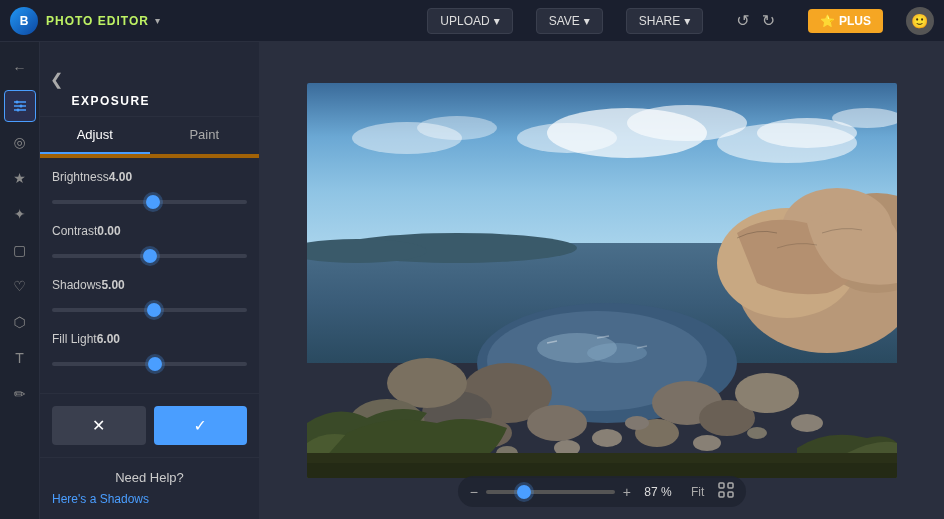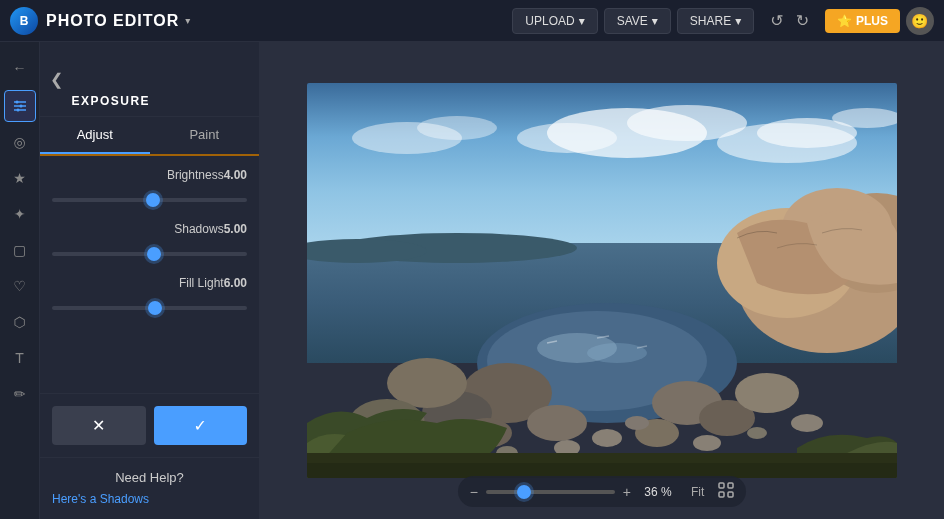--- a/index.html
+++ b/index.html
@@ -31,36 +31,36 @@
       background: linear-gradient(135deg, #2196F3, #0d47a1);
       display: flex;
       align-items: center;
       justify-content: center;
       font-size: 12px;
       font-weight: bold;
       color: white;
       margin-right: 8px;
     }
     .header-app-name {
-      font-size: 16px;
+      font-size: 12px;
       font-weight: 600;
-      color: #ffffff;
+      color: #bef264;
       letter-spacing: 1px;
       text-transform: uppercase;
       margin-right: 6px;
     }
     .header-dropdown-arrow {
       color: #aaa;
       font-size: 10px;
       margin-right: auto;
     }
     .header-actions {
       display: flex;
       align-items: center;
-      gap: 6px;
+      gap: 23px;
     }
     .header-btn {
       background: #2a2f3e;
       border: 1px solid #3a3f4e;
       color: #ddd;
       padding: 5px 12px;
       border-radius: 4px;
       font-size: 12px;
       cursor: pointer;
       display: flex;
@@ -171,21 +171,21 @@
     .panel-title {
       font-size: 12px;
       font-weight: 600;
       letter-spacing: 1.5px;
       color: #fff;
       text-transform: uppercase;
       margin-top: 44px;
     }
     .panel-tabs {
       display: flex;
-      border-bottom: 2px solid #a16207;
+      border-bottom: 4px solid #a16207;
     }
     .panel-tab {
       flex: 1;
       text-align: center;
       padding: 10px 0;
       font-size: 13px;
       color: #aaa;
       cursor: pointer;
       border-bottom: 2px solid transparent;
     }
@@ -198,21 +198,21 @@
       padding: 12px;
       overflow-y: auto;
     }
 
     
     .slider-group {
       margin-bottom: 16px;
     }
     .slider-header {
       display: flex;
-      justify-content: flex-end;
+      justify-content: flex-start;
       align-items: center;
       margin-bottom: 6px;
     }
     .slider-label {
       font-size: 12px;
       color: #ccc;
     }
     .slider-value {
       font-size: 12px;
       color: #ccc;
@@ -441,20 +441,27 @@
     <div class="panel-content">
 
       <div class="slider-group">
         <div class="slider-header">
           <span class="slider-label">Brightness</span>
           <span class="slider-value">4.00</span>
         </div>
         <input type="range" min="-100" max="100" value="4" style="accent-color: rgb(74, 158, 255);">
       </div>
 
+      <div class="slider-group">
+        <div class="slider-header">
+          <span class="slider-label">Contrast</span>
+          <span class="slider-value">0.00</span>
+        </div>
+        <input type="range" min="-100" max="100" value="0" style="accent-color: rgb(74, 158, 255);">
+      </div>
 
 
       <div class="slider-group">
         <div class="slider-header">
           <span class="slider-label">Shadows</span>
           <span class="slider-value">5.00</span>
         </div>
         <input type="range" min="-100" max="100" value="5" style="accent-color: rgb(74, 158, 255);">
       </div>
 
@@ -578,21 +585,21 @@
         <line x1="240" y1="260" x2="250" y2="258" stroke="rgba(255,255,255,0.4)" stroke-width="1.5"></line>
         <line x1="290" y1="255" x2="302" y2="253" stroke="rgba(255,255,255,0.35)" stroke-width="1.5"></line>
         <line x1="330" y1="265" x2="340" y2="263" stroke="rgba(255,255,255,0.3)" stroke-width="1.5"></line>
       </svg>
     </div>
 
     <div class="zoom-bar">
       <span class="zoom-icon">−</span>
       <input type="range" class="zoom-slider" min="10" max="200" value="62" style="accent-color: rgb(74, 158, 255);">
       <span class="zoom-icon">+</span>
-      <span class="zoom-value">36 %</span>
+      <span class="zoom-value">87 %</span>
       <button class="zoom-fit-btn">
         <span>Fit</span>
       </button>
       <button class="zoom-expand-btn">
         <svg width="16" height="16" viewBox="0 0 16 16" fill="none">
           <rect x="1" y="1" width="5" height="5" rx="1" stroke="#aaa" stroke-width="1.5" fill="none"></rect>
           <rect x="10" y="1" width="5" height="5" rx="1" stroke="#aaa" stroke-width="1.5" fill="none"></rect>
           <rect x="1" y="10" width="5" height="5" rx="1" stroke="#aaa" stroke-width="1.5" fill="none"></rect>
           <rect x="10" y="10" width="5" height="5" rx="1" stroke="#aaa" stroke-width="1.5" fill="none"></rect>
         </svg>

